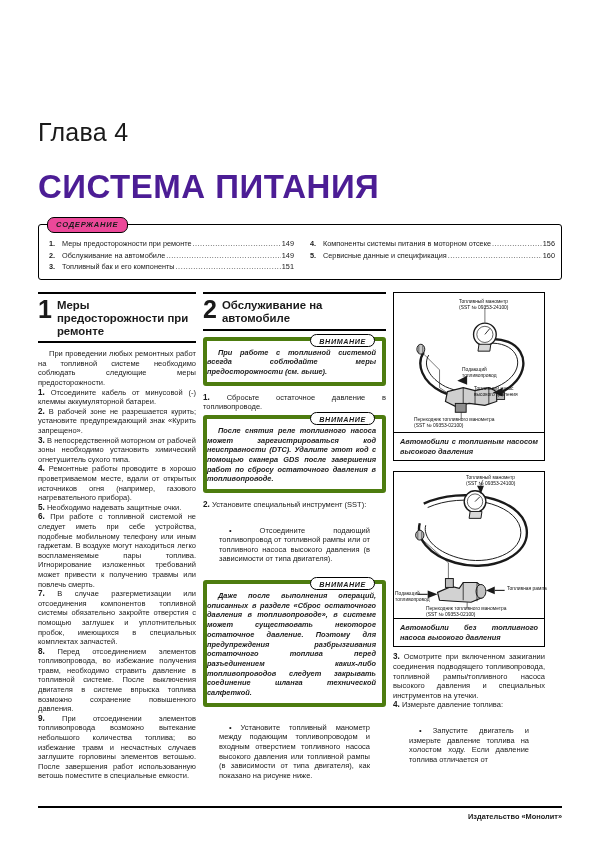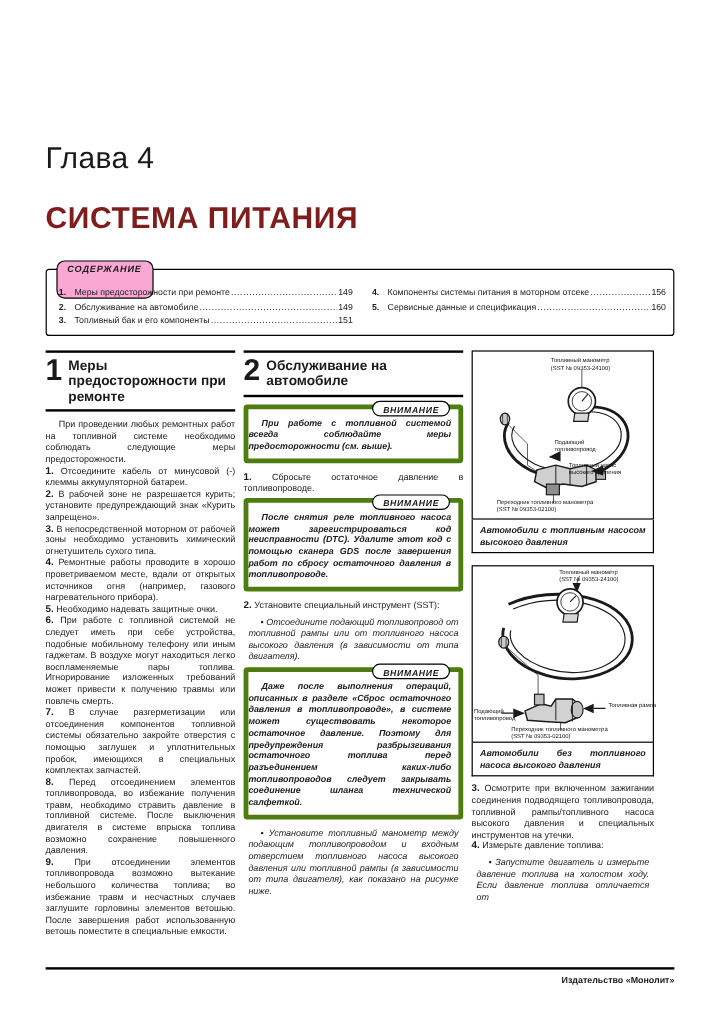--- a/index.html
+++ b/index.html
@@ -32,44 +32,44 @@
     top: 118px;
     font-size: 25px;
     font-weight: 400;
     letter-spacing: 0.3px;
     color: #1a1a1a;
   }
   .chapter-title {
     position: absolute;
     left: 38px;
     top: 168px;
-    font-size: 25px;
+    font-size: 33px;
     font-weight: 700;
     letter-spacing: 0.5px;
-    color: #7f1d1d;
+    color: #4c1d95;
   }
 
   
   .toc {
     position: absolute;
     left: 38px;
     top: 224px;
     width: 524px;
     height: 56px;
     border: 1px solid #000;
     border-radius: 3px;
     box-sizing: border-box;
   }
   .toc-tab {
     position: absolute;
     left: 8px;
     top: -8px;
-    height: 32px;
+    height: 16px;
     padding: 0 9px 0 8px;
-    background: #f9a8d4;
+    background: #ec4899;
     border: 1px solid #000;
     border-radius: 7px;
     font-size: 7.6px;
     font-style: italic;
     font-weight: 700;
     letter-spacing: 0.7px;
     line-height: 14px;
     box-sizing: border-box;
   }
   .toc-cols {
@@ -157,23 +157,22 @@
     font-size: 7.5px;
     line-height: 9.6px;
     text-align: justify;
     margin: 0;
   }
   .num-item b { font-size: 8.2px; }
   .bullet-item {
     font-size: 7.5px;
     line-height: 9.6px;
     text-align: justify;
-    margin: 4px;
+    margin: 16px;
     text-indent: 10px;
-    font-style: italic;
   }
 
   
   .warn {
     position: relative;
     border: 4px solid #4d7c0f;
     border-radius: 3px;
     margin: 3px 0 7px 0;
     padding: 7px 6px 5px 0;
     box-sizing: border-box;

